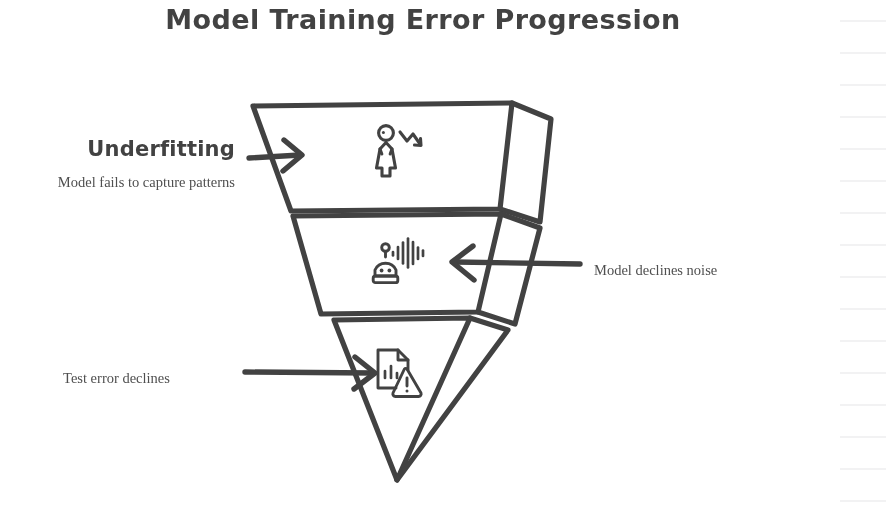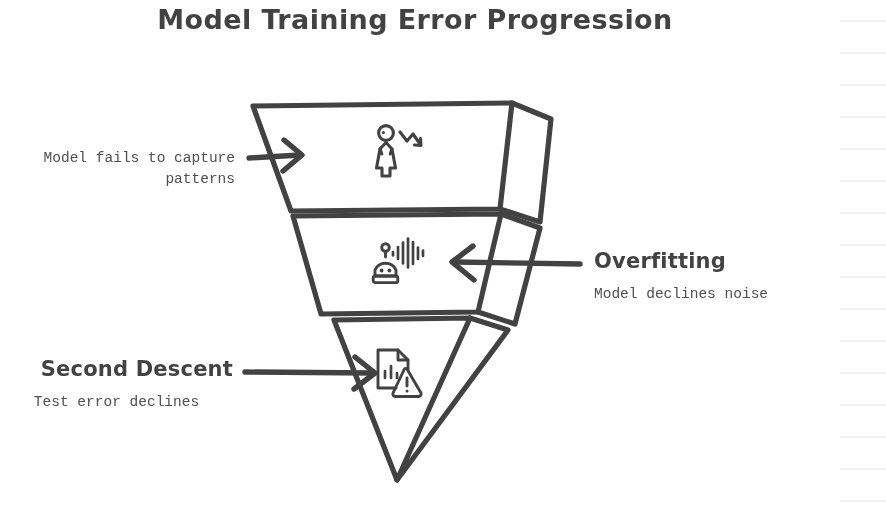--- a/index.html
+++ b/index.html
@@ -31,21 +31,21 @@
     position: absolute;
     left: 0;
     right: 0;
     height: 2px;
     background: #f2f2f3;
   }
 
   
   #page-title {
     position: absolute;
-    left: 0;
+    left: 8px;
     top: 4px;
     width: 830px;
     text-align: center;
     font-family: "DejaVu Sans", sans-serif;
     font-size: 27px;
     font-weight: bold;
     letter-spacing: 0.4px;
     color: #424242;
   }
 
@@ -64,21 +64,21 @@
   }
   .annotation .ann-title {
     font-family: "DejaVu Sans", sans-serif;
     font-size: 21px;
     font-weight: bold;
     color: #424242;
     letter-spacing: 0.2px;
     white-space: nowrap;
   }
   .annotation .ann-desc {
-    font-family: Liberation Mono, monospace;
+    font-family: Liberation Serif, serif;
     font-size: 14.5px;
     font-weight: normal;
     color: #4f4f4f;
     line-height: 1.45;
     margin-top: 11px;
   }
 
   #ann-underfitting {
     left: 0px;
     top: 137px;
@@ -222,26 +222,25 @@
                    A2.6,2.6 0 0 1 18,46 L29.4,22 A1.6,1.6 0 0 1 32,22 Z"></path>
           <path d="M32,31 L32,39"></path>
           <circle cx="32" cy="44" r="1.5" fill="#424242" stroke="none"></circle>
         </g>
       </g>
 
     </g>
   </svg>
 
   <div class="annotation" id="ann-underfitting">
+    <div class="ann-title">Underfitting</div>
     <div class="ann-desc">Model fails to capture patterns</div>
   </div>
 
   <div class="annotation" id="ann-overfitting">
-    <div class="ann-title">Overfitting</div>
     <div class="ann-desc">Model declines noise</div>
   </div>
 
   <div class="annotation" id="ann-second-descent">
-    <div class="ann-title">Second Descent</div>
     <div class="ann-desc">Test error declines</div>
   </div>
 
 </div>
 
 </body></html>

